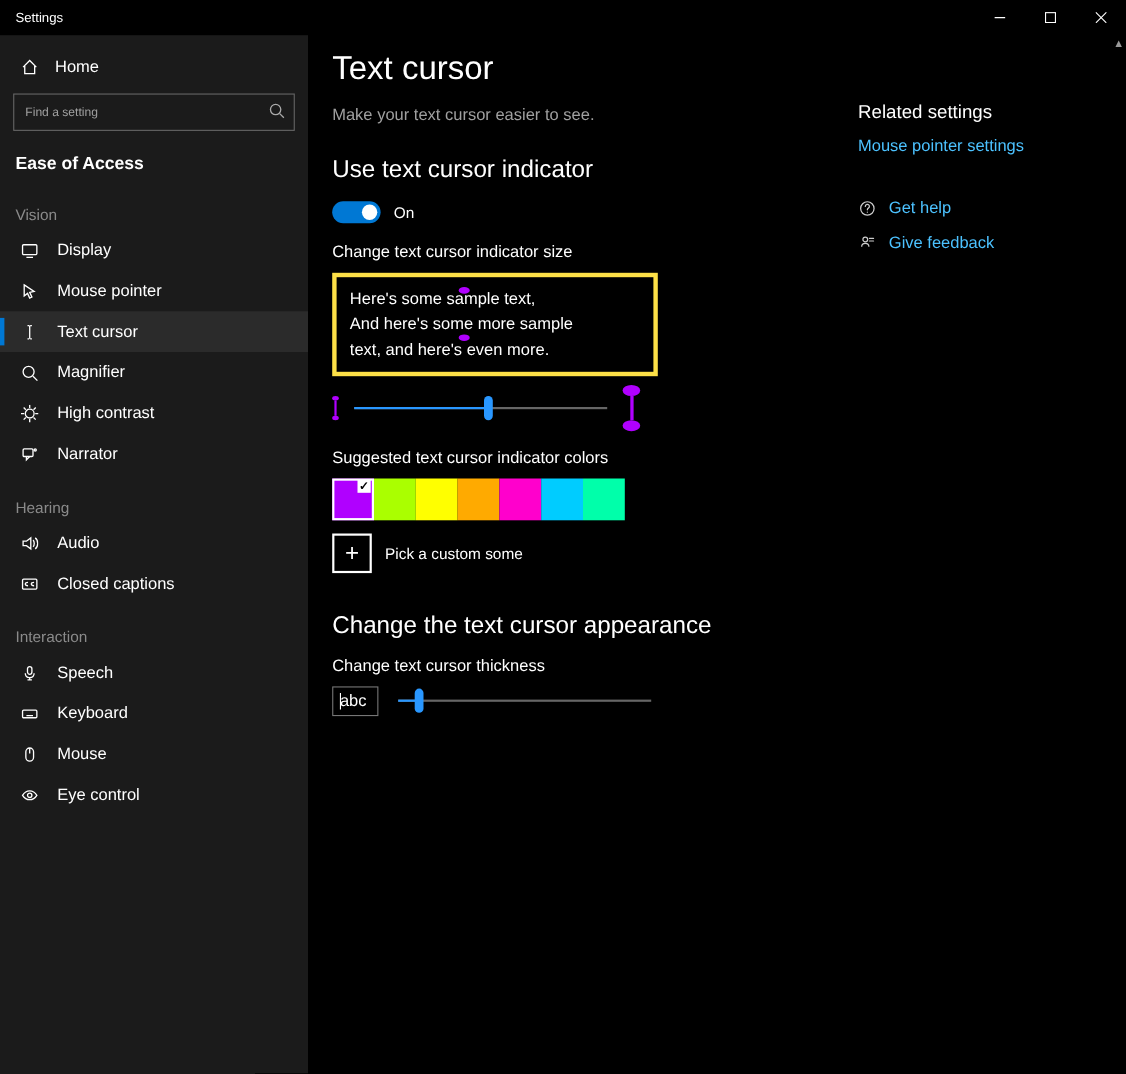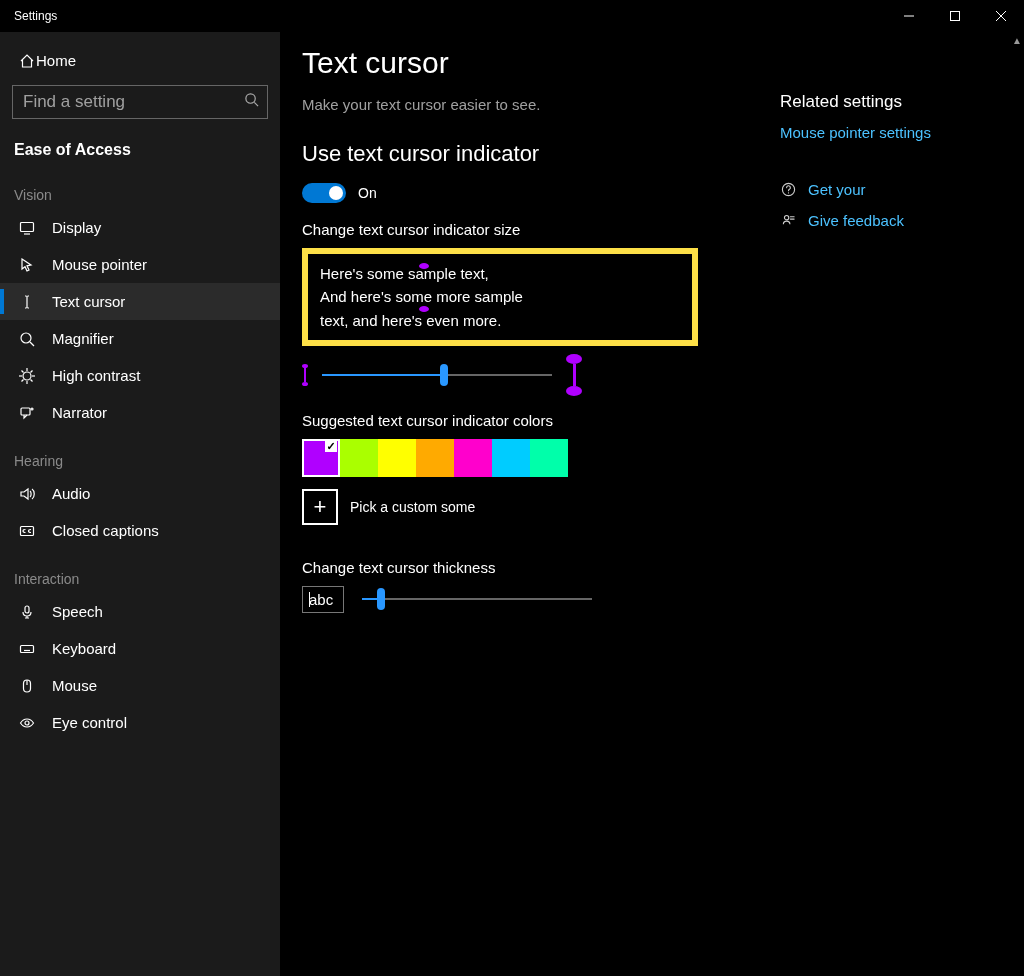--- a/index.html
+++ b/index.html
@@ -30,26 +30,26 @@
   .titlebar-title{font-size:12px;color:var(--text);}
   .titlebar-btns{display:flex;height:100%;}
   .titlebar-btn{width:46px;height:32px;display:flex;align-items:center;justify-content:center;color:var(--text);}
   .body{display:flex;flex:1;min-height:0;}
   .sidebar{
     width:280px;background:var(--sidebar);
     padding:10px 0 20px 0;
     display:flex;flex-direction:column;
     overflow:hidden;
   }
-  .home-row{display:flex;align-items:center;padding:10px 14px 10px 18px;font-size:15px;cursor:pointer;}
+  .home-row{display:flex;align-items:center;gap:14px;padding:10px 14px 10px 18px;font-size:15px;cursor:pointer;}
   .search-wrap{padding:6px 12px 10px 12px;}
   .search{
     display:flex;align-items:center;justify-content:space-between;
     border:1px solid #666;background:transparent;height:34px;padding:0 8px 0 10px;
-    color:var(--text-dim);font-size:17px;
+    color:var(--text-dim);font-size:11px;
   }
   .section-title{
     padding:12px 12px 6px 14px;font-weight:600;font-size:16px;color:var(--text);
   }
   .group-label{
     padding:22px 14px 6px 14px;color:var(--text-subtle);font-size:14px;
   }
   .nav-item{
     display:flex;align-items:center;gap:16px;
     padding:10px 14px 10px 18px;
@@ -74,21 +74,21 @@
   .label{font-size:15px;margin:6px 0 10px 0;}
   .toggle-row{display:flex;align-items:center;gap:12px;margin-bottom:18px;}
   .toggle{
     width:44px;height:20px;border-radius:10px;background:var(--accent);
     position:relative;cursor:pointer;
   }
   .toggle .knob{
     position:absolute;right:3px;top:3px;width:14px;height:14px;border-radius:50%;background:#fff;
   }
   .sample-box{
-    border:6px solid #fde047;padding:8px 12px;width:396px;font-size:15px;line-height:1.55;
+    border:4px solid #fde047;padding:8px 12px;width:296px;font-size:15px;line-height:1.55;
     position:relative;margin-bottom:8px;
   }
   .caret-top,.caret-bot{position:absolute;width:10px;height:6px;background:#b000ff;border-radius:50%;left:111px;}
   .caret-top{top:9px;}
   .caret-bot{top:52px;}
   .size-row{
     display:flex;align-items:center;gap:14px;margin:4px 0 16px 0;
   }
   .ind-icon{display:inline-flex;flex-direction:column;align-items:center;gap:0;}
   .ind-icon .dot{width:6px;height:4px;background:#b000ff;border-radius:50%;}
@@ -352,20 +352,21 @@
             <div class="swatch" style="background: rgb(255, 0, 204);"></div>
             <div class="swatch" style="background: rgb(0, 204, 255);"></div>
             <div class="swatch" style="background: rgb(0, 255, 170);"></div>
           </div>
 
         <div class="custom-row">
           <div class="plus-box">+</div>
           <span>Pick a custom some</span>
         </div>
 
+        <h2>Change the text cursor appearance</h2>
         <div class="label">Change text cursor thickness</div>
 
         <div class="thickness-row">
           <div class="abc-box">
             <span class="tc"></span>
             <span>abc</span>
           </div>
           <div class="slider">
             <div class="track-full"></div>
             <div class="track-fill" id="thick-fill" style="width: 8%;"></div>
@@ -380,21 +381,21 @@
 
         <div style="height:20px"></div>
         <div class="help-row">
           <span class="hicon">
             <svg width="15" height="15" viewBox="0 0 16 16" fill="none" stroke="#ccc" stroke-width="1.2">
                 <circle cx="8" cy="8" r="6.5"></circle>
                 <path d="M6 6a2 2 0 1 1 3 1.7c-.7.4-1 .8-1 1.6" stroke-linecap="round"></path>
                 <circle cx="8" cy="11.6" r="0.6" fill="#ccc" stroke="none"></circle>
               </svg>
           </span>
-          <span>Get your</span>
+          <span>Get help</span>
         </div>
         <div class="help-row">
           <span class="hicon">
             <svg width="15" height="15" viewBox="0 0 16 16" fill="none" stroke="#ccc" stroke-width="1.2">
                 <circle cx="6" cy="5" r="2.3"></circle>
                 <path d="M2.5 12c0-2 1.6-3.3 3.5-3.3S9.5 10 9.5 12"></path>
                 <path d="M10 4h4M10 6.5h4" stroke-linecap="round"></path>
               </svg>
           </span>
           <span>Give feedback</span>

